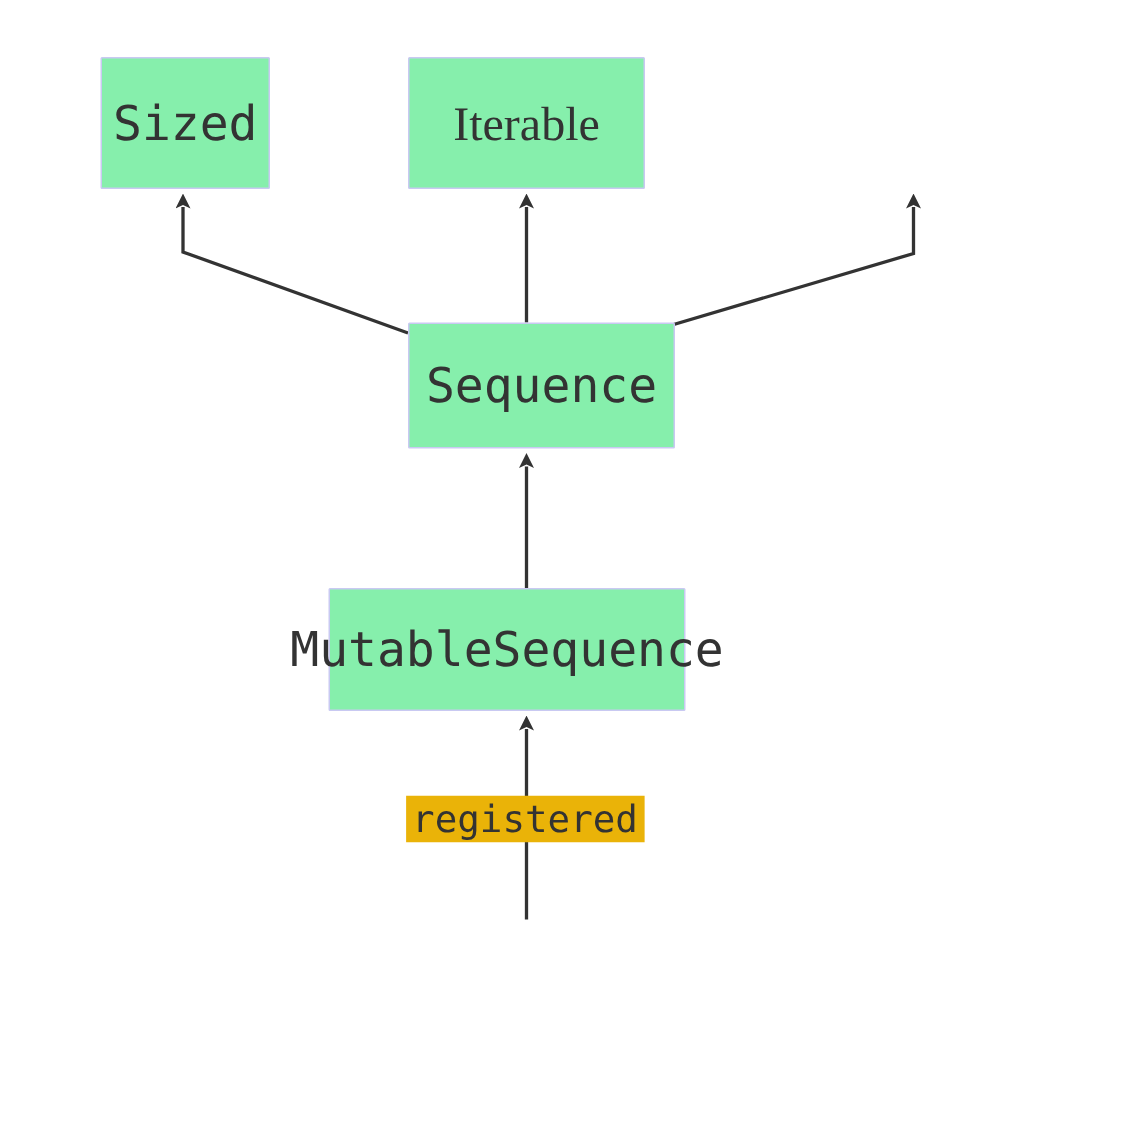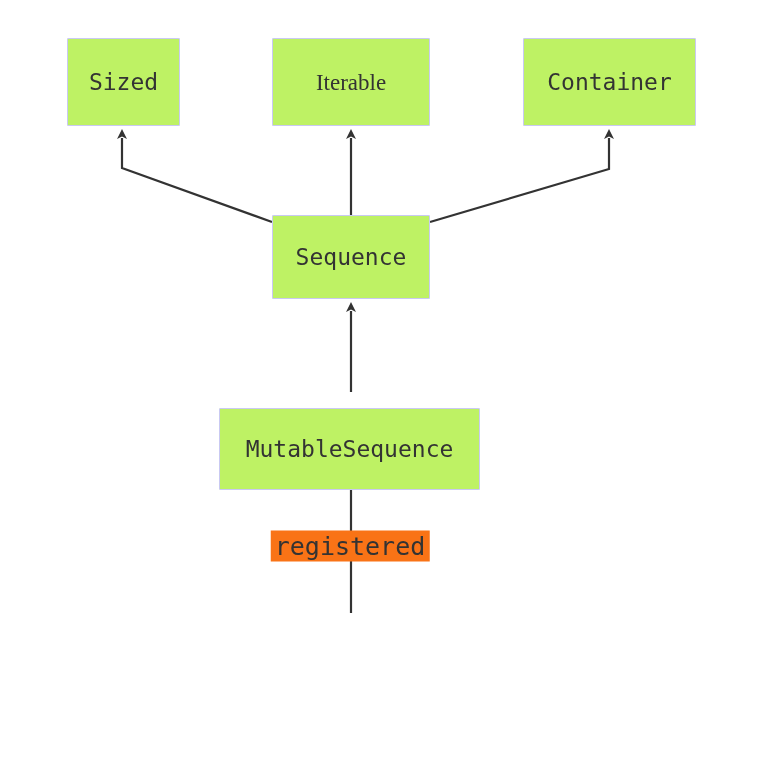--- a/index.html
+++ b/index.html
@@ -22,45 +22,45 @@
     position: absolute;
     left: 0;
     top: 0;
     width: 760px;
     height: 762px;
     pointer-events: none;
   }
   .node {
     position: absolute;
     box-sizing: border-box;
-    background: #bef264;
+    background: #86efac;
     border: 1px solid #c9c9f2;
     border-radius: 1px;
     display: flex;
     align-items: center;
     justify-content: center;
     color: #333333;
     font-family: "DejaVu Sans Mono", "Liberation Mono", monospace;
-    font-size: 23px;
+    font-size: 32px;
     font-weight: 400;
     letter-spacing: 0px;
     line-height: 1;
     white-space: nowrap;
     z-index: 2;
   }
   .node-label {
     display: block;
     font-family: inherit;
     font-size: inherit;
     color: inherit;
   }
   .edge-label {
     position: absolute;
     transform: translate(-50%, -50%);
-    background: #f97316;
+    background: #eab308;
     color: #333333;
     font-family: "DejaVu Sans Mono", "Liberation Mono", monospace;
     font-size: 25px;
     line-height: 1;
     padding: 3px 4px;
     white-space: nowrap;
     z-index: 3;
   }
 </style>
 </head>
@@ -87,28 +87,25 @@
   </svg>
 
   <div class="node" style="left:67px; top:38px; width:113px; height:88px;">
     <span class="node-label">Sized</span>
   </div>
 
   <div class="node" style="left:272px; top:38px; width:158px; height:88px;font-family:Liberation Serif, serif;">
     <span class="node-label">Iterable</span>
   </div>
 
-  <div class="node" style="left:523px; top:38px; width:173px; height:88px;">
-    <span class="node-label">Container</span>
-  </div>
 
-  <div class="node" style="left:272px; top:215px; width:158px; height:84px;">
+  <div class="node" style="left:272px; top:215px; width:178px; height:84px;">
     <span class="node-label">Sequence</span>
   </div>
 
-  <div class="node" style="left:219px; top:408px; width:261px; height:82px;">
+  <div class="node" style="left:219px; top:392px; width:238px; height:82px;">
     <span class="node-label">MutableSequence</span>
   </div>
 
 
   <div class="edge-label" style="left:350px; top:546px;">registered</div>
 
 </div>
 
 </body></html>

